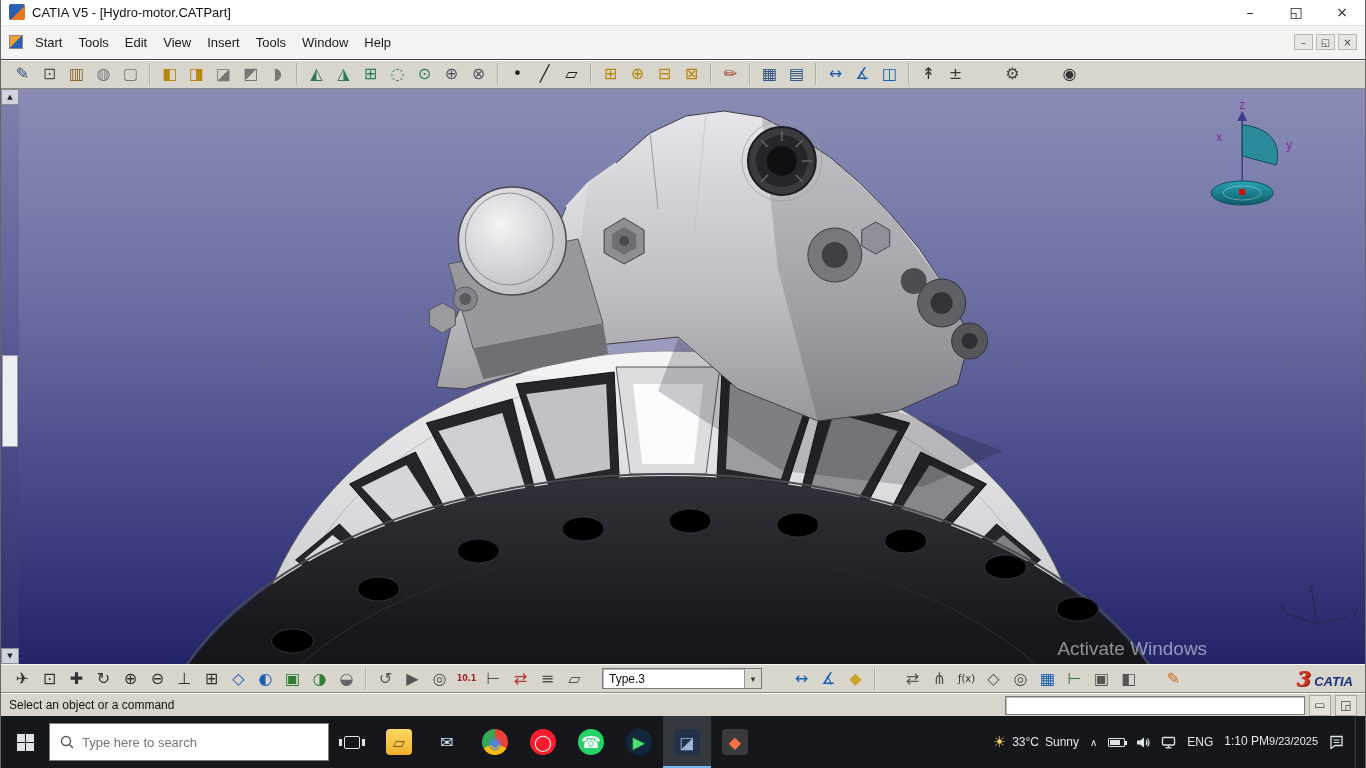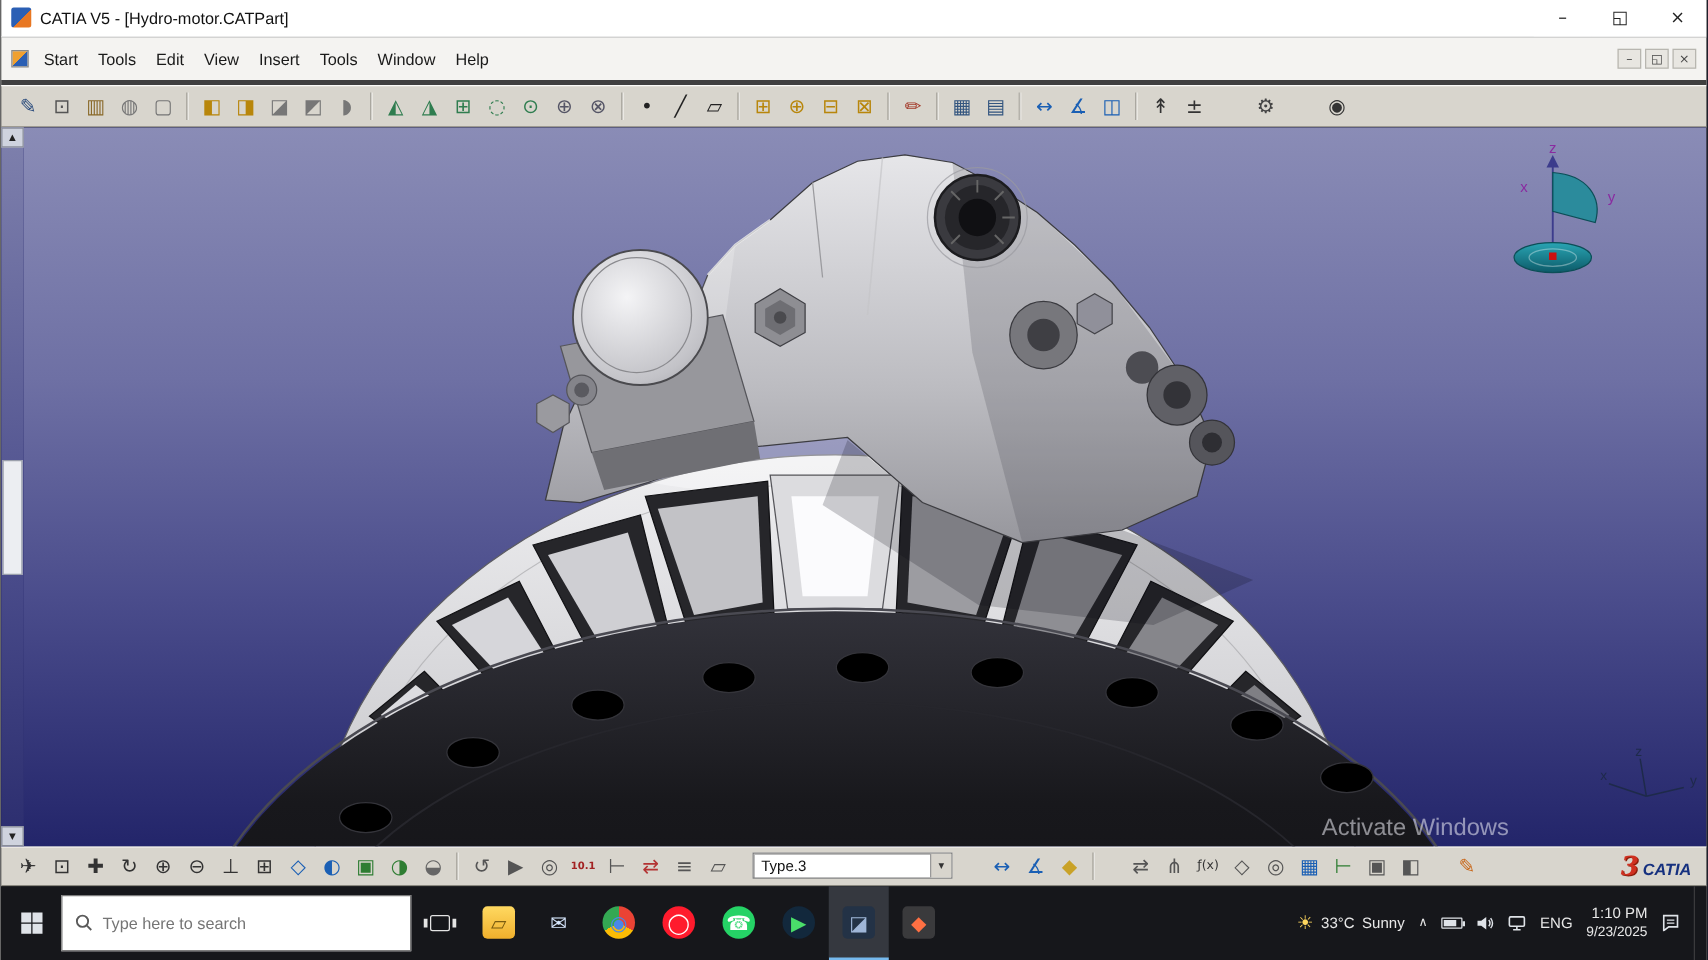--- a/index.html
+++ b/index.html
@@ -8,21 +8,21 @@
   .window{width:1366px;height:768px;display:flex;flex-direction:column;border-left:1px solid #666;border-right:1px solid #666}
 
   
   .titlebar{height:30px;background:#fff;display:flex;align-items:center;padding-left:8px;gap:7px;border-bottom:1px solid #e4e4e4}
   .app-icon{width:16px;height:16px;border-radius:2px;background:linear-gradient(135deg,#2b5fb4 55%,#e87722 55%)}
   .title-text{font-size:13px;color:#111}
   .win-controls{margin-left:auto;display:flex;height:100%}
   .win-btn{width:46px;height:100%;display:flex;align-items:center;justify-content:center;font-size:14px;color:#222;background:#fff;border:none;font-family:"DejaVu Sans",sans-serif}
 
   
-  .menubar{height:39px;background:#f4f3f1;display:flex;align-items:center;padding:0 8px;border-bottom:4px solid #404040;font-size:13px}
+  .menubar{height:39px;background:#f4f3f1;display:flex;align-items:center;padding:0 8px;border-bottom:1px solid #404040;font-size:13px}
   .workbench-icon{width:14px;height:14px;margin-right:4px;border:1px solid #888;background:linear-gradient(135deg,#f0a030 50%,#2b5fb4 50%)}
   .menu-item{padding:2px 8px;color:#1a1a1a;cursor:default}
   .mdi{margin-left:auto;display:flex;gap:3px}
   .mdi-btn{width:19px;height:16px;display:flex;align-items:center;justify-content:center;font-size:10px;color:#444;background:#e8e6e1;border:1px solid #b8b6b0;font-family:"DejaVu Sans",sans-serif}
 
   
   .toolbar-top,.toolbar-bottom{background:#d8d5cd;border-top:1px solid #fbfaf7;border-bottom:1px solid #8a887f;display:flex;align-items:center;padding:0 8px}
   .toolbar-top{height:34px}
   .toolbar-bottom{height:32px}
   .icon-row{display:flex;align-items:center;height:100%}
@@ -70,21 +70,21 @@
   .task-app{width:48px;display:flex;align-items:center;justify-content:center;background:transparent;border:none}
   .task-app.active{background:#35383f;box-shadow:inset 0 -2px 0 #76b9ed}
   .app-glyph{width:26px;height:26px;display:flex;align-items:center;justify-content:center;font-size:16px;border-radius:4px;font-family:"DejaVu Sans",sans-serif}
   .tray{margin-left:auto;display:flex;align-items:center;gap:11px;padding-right:4px;font-size:12px}
   .weather{display:flex;align-items:center;gap:6px}
   .weather .glyph{color:#ffd75e;font-size:15px}
   .chevron{font-family:"DejaVu Sans",sans-serif;font-size:10px;color:#e6e6e6}
   .battery{width:17px;height:9px;border:1px solid #dfe3e8;border-radius:1px;position:relative;display:inline-block}
   .battery::after{content:"";position:absolute;right:-3px;top:2px;width:2px;height:4px;background:#dfe3e8}
   .battery::before{content:"";position:absolute;left:1px;top:1px;bottom:1px;width:10px;background:#dfe3e8}
-  .clock{display:flex;flex-direction:column;align-items:flex-end;line-height:1.3}
+  .clock{display:flex;flex-direction:row;line-height:1.3}
   .clock .date{font-size:11px}
   .show-desktop{width:6px;border-left:1px solid #3a3a3c;height:100%}
   .tray svg{display:block}
 </style>
 </head>
 <body>
 
 <div class="window" data-name="catia-window">
 
   <div class="titlebar" data-name="title-bar">
@@ -553,20 +553,33 @@
         <span class="tbtn gap" data-name="material-brush-icon">
         <span class="glyph" style="color: rgb(201, 106, 30);">✎</span>
       </span>
       </div>
     <div class="catia-logo" data-name="catia-logo">
       <span class="logo-mark" data-name="catia-logo-mark">3</span>
       <span class="logo-text" data-name="catia-logo-text">CATIA</span>
     </div>
   </div>
 
+  <div class="statusbar" data-name="status-bar">
+    <span class="status-msg" data-name="status-message">Select an object or a command</span>
+    <input class="power-input" data-name="power-input-field" style="">
+    <div class="icon-row">
+
+    <span class="status-btn" data-name="doc-page-icon">
+        <span class="glyph">▭</span>
+      </span>
+        <span class="status-btn" data-name="workbench-corner-icon">
+        <span class="glyph">◲</span>
+      </span>
+      </div>
+  </div>
 
   <div class="taskbar" data-name="taskbar">
     <button class="start-btn" data-name="start-button">
       <span class="win-logo" data-name="windows-logo-icon">
           <span></span>
           <span></span>
           <span></span>
           <span></span>
         </span>
     </button>

